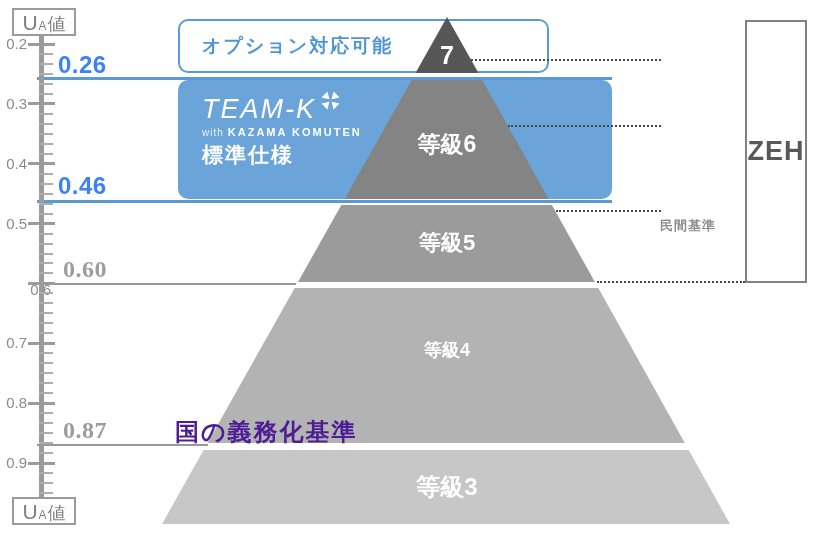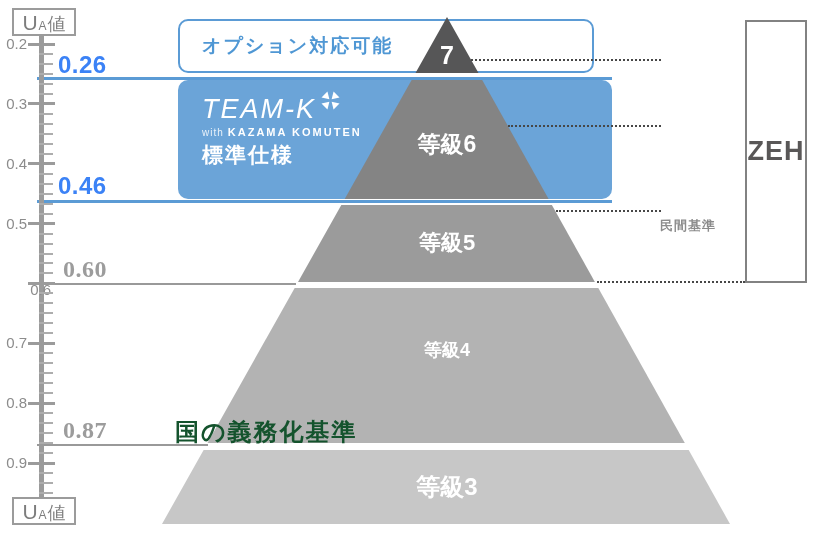--- a/index.html
+++ b/index.html
@@ -19,42 +19,42 @@
 
   
   .mline{position:absolute;height:3px;z-index:4;}
   .mline.blue{background:#5b9bd5;}
   .mline.gray{height:2px;background:#999999;z-index:1;}
   .mval{position:absolute;font-size:24px;font-weight:bold;letter-spacing:0.5px;z-index:6;line-height:1;}
   .mval.blue{color:#3b82f6;}
   .mval.gray{color:#9c9c9c;font-family:Liberation Serif, serif;}
 
   
-  .option-box{position:absolute;left:178px;top:19px;width:416px;height:54px;background:#fff;
+  .option-box{position:absolute;left:178px;top:19px;width:371px;height:54px;background:#fff;
               border:2.5px solid #5b9bd5;border-radius:10px;box-sizing:border-box;z-index:2;
               display:flex;align-items:center;}
   .option-box .txt{margin-left:22px;font-size:19px;font-weight:bold;color:#4f97d4;letter-spacing:2px;}
 
   
   .brand-box{position:absolute;left:178px;top:80px;width:434px;height:119px;background:#6ba4d8;
              border-radius:10px;z-index:2;color:#fff;box-sizing:border-box;padding:16px 0 0 24px;}
   .logo-row{display:flex;align-items:flex-start;}
   .team-k{font-size:27px;font-style:italic;letter-spacing:2px;line-height:1;}
   .pinwheel{margin-left:5px;margin-top:-5px;}
   .with-row{margin-top:4px;font-size:11px;letter-spacing:2px;line-height:1;}
   .with-row .with{font-size:10px;opacity:.85;letter-spacing:1px;margin-right:4px;}
   .with-row .company{font-weight:bold;}
   .spec{margin-top:6px;font-size:21px;font-weight:bold;letter-spacing:2px;line-height:1;}
 
   
   .pyr-svg{position:absolute;left:0;top:0;z-index:3;}
   .pyr-label{position:absolute;left:447px;transform:translateX(-50%);color:#fff;font-weight:bold;z-index:6;line-height:1;white-space:nowrap;}
 
   
-  .mandate{position:absolute;left:175px;top:420px;font-size:24px;font-weight:bold;color:#14532d;letter-spacing:2px;z-index:6;line-height:1;}
+  .mandate{position:absolute;left:175px;top:420px;font-size:24px;font-weight:bold;color:#4c1d95;letter-spacing:2px;z-index:6;line-height:1;}
 
   
   .dotline{position:absolute;height:0;border-top:2.5px dotted #474747;z-index:5;}
 
   
   .gbox{position:absolute;left:661px;top:19px;width:58px;height:193px;border:2px solid #828282;
         box-sizing:border-box;background:#fff;z-index:2;display:flex;flex-direction:column;}
   .gcell{display:flex;align-items:center;justify-content:center;font-size:25px;font-weight:bold;color:#595757;}
   .gcell.c1{height:40px;border-bottom:2px solid #828282;}
   .gcell.c2{height:64px;border-bottom:2px solid #828282;}

